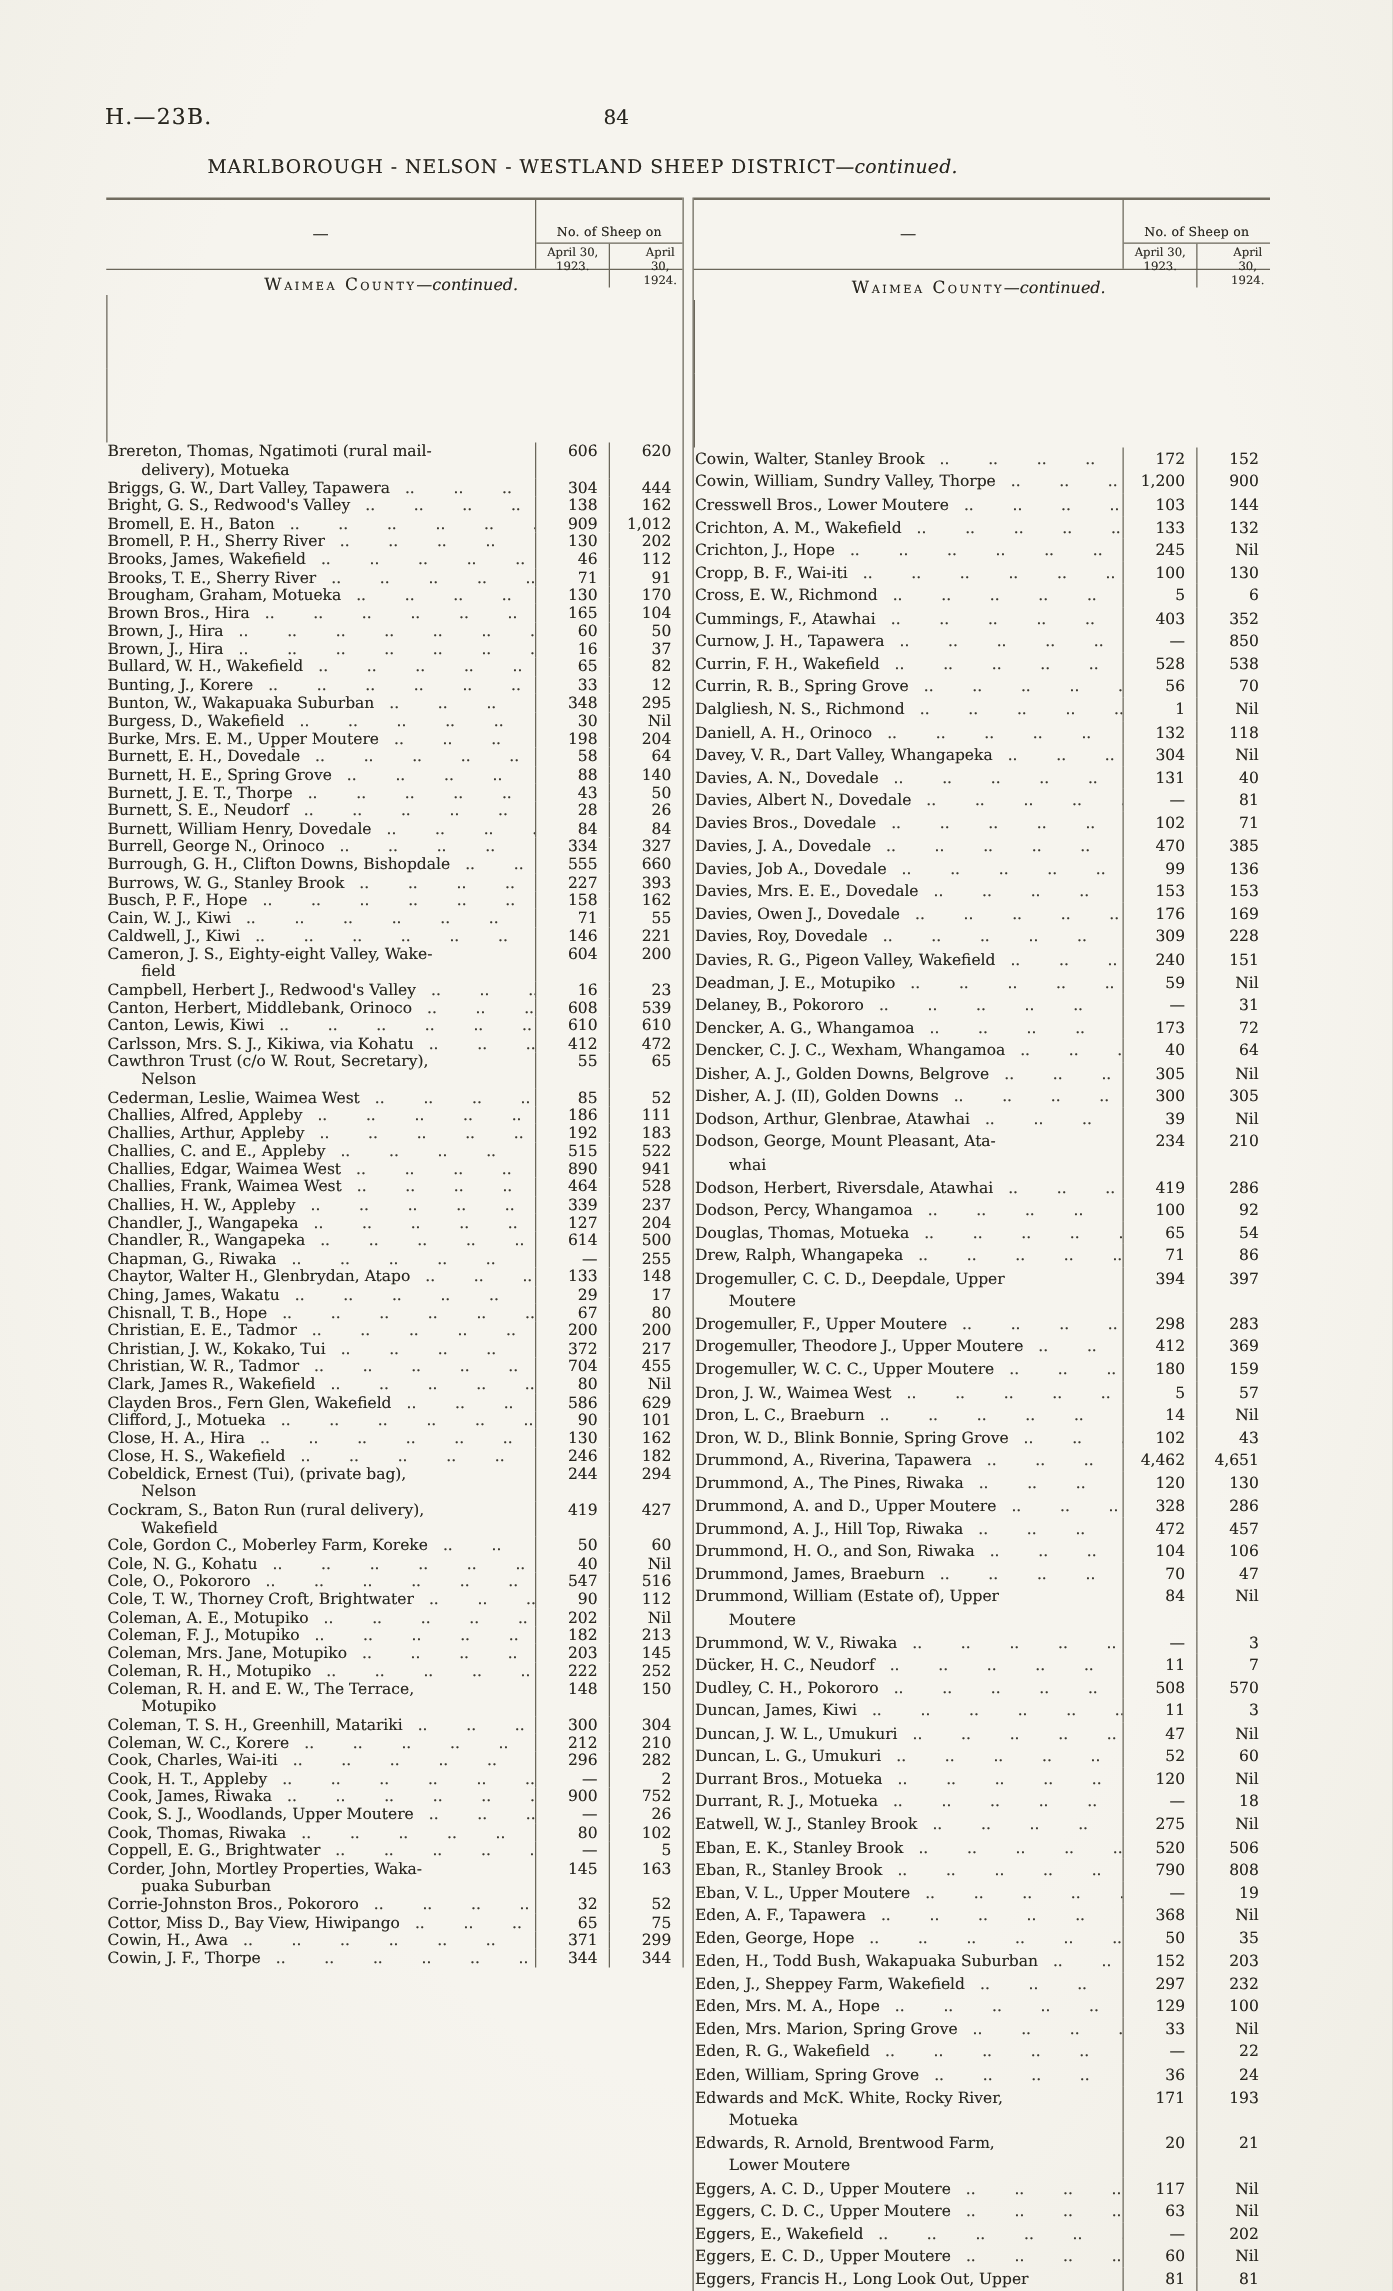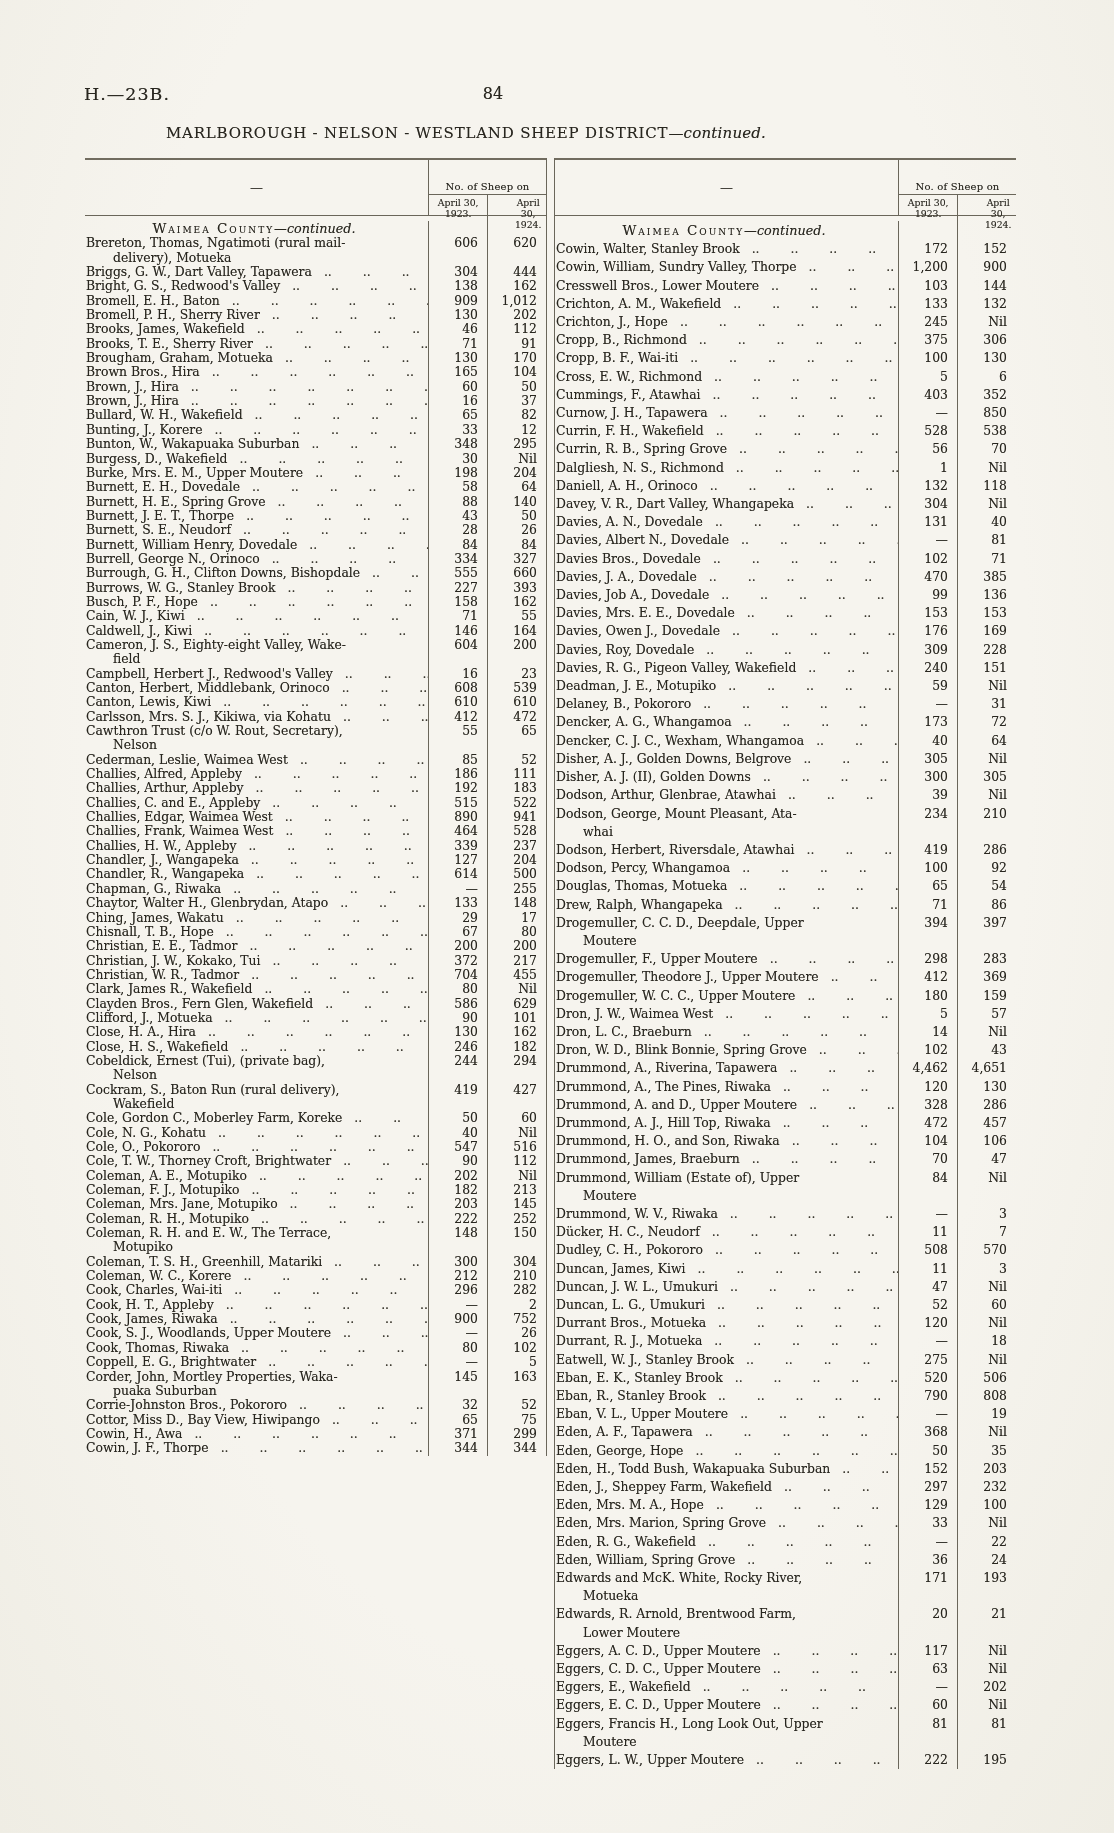--- a/index.html
+++ b/index.html
@@ -36,21 +36,21 @@
   .tbody{font-size:12.4px;}
   .lefthalf .tbody{line-height:14.35px;}
   .righthalf .tbody{line-height:18.2px;}
   .row{display:flex;align-items:stretch;}
   .nm{flex:0 1 auto;padding-left:1px;min-width:0;}
   .nm .cont{display:block;padding-left:27px;}
   .lead{flex:1 1 0;min-width:0;overflow:hidden;white-space:nowrap;color:#3b382e;}
   .lead::after{content:"..\2003\2003\2002..\2003\2003\2002..\2003\2003\2002..\2003\2003\2002..\2003\2003\2002..\2003\2003\2002..";margin-left:12px;}
   .row.two .lead::after,.row.section .lead::after{content:none;}
   .vc{width:59px;flex:0 0 59px;box-sizing:border-box;border-left:1px solid #6a665a;text-align:right;padding-right:9px;}
-  .row.section{padding-top:5px;}
+  .row.section{padding-top:5px;flex-direction:column;}
   .row.section .nm{flex:1;text-align:center;padding-right:6px;}
   .sec-name{font-variant:small-caps;letter-spacing:2px;font-size:13.5px;}
   .sec-cont{font-style:italic;font-size:12.8px;}
 </style>
 </head>
 <body>
 
 <div class="page">
   <div class="docref">H.—23B.</div>
   <div class="pgnum">84</div>
@@ -228,21 +228,21 @@
           <div class="row">
             <span class="nm">Cain, W. J., Kiwi</span>
             <span class="lead"></span>
             <span class="vc">71</span>
             <span class="vc">55</span>
           </div>
           <div class="row">
             <span class="nm">Caldwell, J., Kiwi</span>
             <span class="lead"></span>
             <span class="vc">146</span>
-            <span class="vc">164</span>
+            <span class="vc">221</span>
           </div>
           <div class="row two">
             <span class="nm">Cameron, J. S., Eighty-eight Valley, Wake-<span class="cont">field</span></span>
             <span class="lead"></span>
             <span class="vc">604</span>
             <span class="vc">200</span>
           </div>
           <div class="row">
             <span class="nm">Campbell, Herbert J., Redwood's Valley</span>
             <span class="lead"></span>
@@ -587,26 +587,20 @@
             <span class="vc">133</span>
             <span class="vc">132</span>
           </div>
           <div class="row">
             <span class="nm">Crichton, J., Hope</span>
             <span class="lead"></span>
             <span class="vc">245</span>
             <span class="vc">Nil</span>
           </div>
           <div class="row">
-            <span class="nm">Cropp, B., Richmond</span>
-            <span class="lead"></span>
-            <span class="vc">375</span>
-            <span class="vc">306</span>
-          </div>
-          <div class="row">
             <span class="nm">Cropp, B. F., Wai-iti</span>
             <span class="lead"></span>
             <span class="vc">100</span>
             <span class="vc">130</span>
           </div>
           <div class="row">
             <span class="nm">Cross, E. W., Richmond</span>
             <span class="lead"></span>
             <span class="vc">5</span>
             <span class="vc">6</span>

